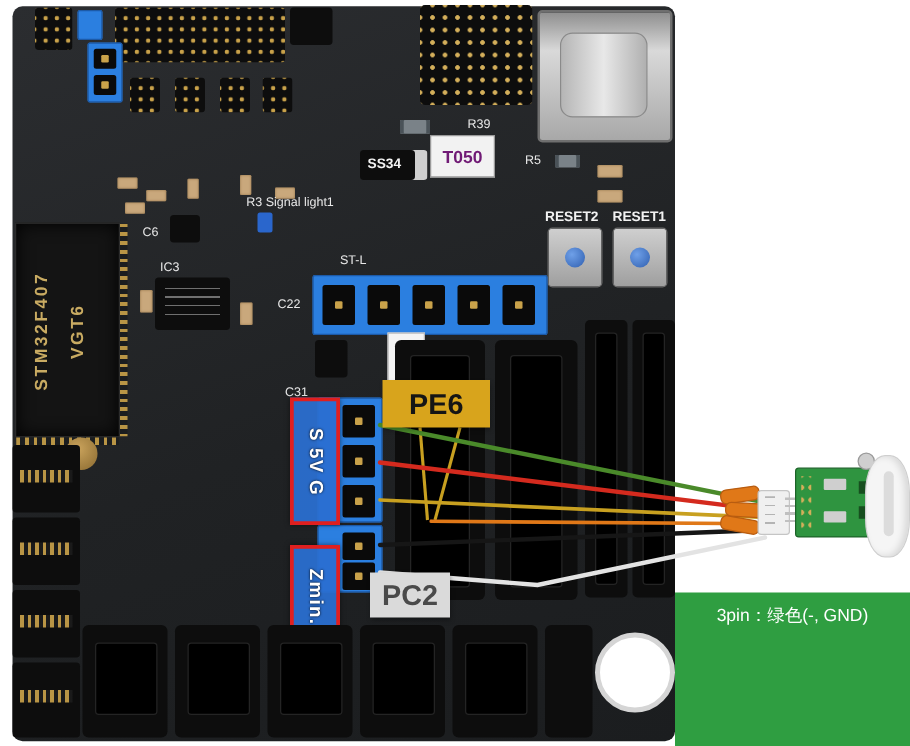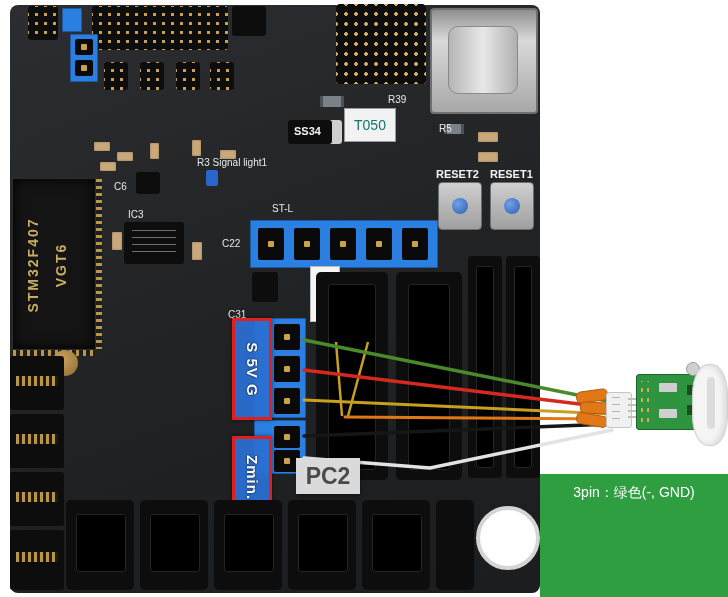--- a/index.html
+++ b/index.html
@@ -65,32 +65,32 @@
   <div class="abs cap" style="left:478px;top:132px;width:20px;height:10px;"></div>
   <div class="abs cap" style="left:478px;top:152px;width:20px;height:10px;"></div>
 
   <div class="abs blk pins-dense" style="left:336px;top:4px;width:90px;height:80px;border-radius:4px;"></div>
 
   <div class="abs" style="left:430px;top:8px;width:104px;height:102px;background:linear-gradient(180deg,#8f8f8f,#d9d9d9 30%,#a8a8a8);border:2px solid #6f6f6f;border-radius:4px;">
     <div class="abs" style="left:16px;top:16px;width:68px;height:66px;background:linear-gradient(90deg,#b5b5b5,#e8e8e8,#b0b0b0);border:1px solid #8a8a8a;border-radius:10px;"></div>
   </div>
 
   <div class="abs res" style="left:320px;top:96px;width:24px;height:11px;"></div>
-  <div class="abs silk" style="left:364px;top:94px;padding-left:24px;">R39</div>
+  <div class="abs silk" style="left:350px;top:94px;padding-left:24px;">R39</div>
 
   <div class="abs blk" style="left:288px;top:120px;width:54px;height:24px;box-shadow:inset -10px 0 0 #cfcfcf;">
     <div class="abs silk-b" style="left:6px;top:5px;">SS34</div>
   </div>
 
   <div class="abs" style="left:344px;top:108px;width:50px;height:32px;background:#f2f2f2;border:1px solid #9a9a9a;display:flex;align-items:center;justify-content:center;">
-    <span style="color:#0f766e;font-weight:normal;font-size:14px;">T050</span>
+    <span style="color:#701a75;font-weight:bold;font-size:14px;">T050</span>
   </div>
 
   <div class="abs res" style="left:444px;top:124px;width:20px;height:10px;"></div>
-  <div class="abs silk" style="left:439px;top:123px;">R5</div>
+  <div class="abs silk" style="left:420px;top:123px;">R5</div>
 
   <div class="abs silk" style="left:197px;top:157px;">R3  Signal light1</div>
   <div class="abs" style="left:206px;top:170px;width:12px;height:16px;background:#2a66cc;border-radius:2px;"></div>
 
   <div class="abs silk" style="left:114px;top:181px;">C6</div>
   <div class="abs blk" style="left:136px;top:172px;width:24px;height:22px;"></div>
 
   <div class="abs silk-b" style="left:436px;top:168px;">RESET2</div>
   <div class="abs silk-b" style="left:490px;top:168px;">RESET1</div>
   <div class="abs btn" style="left:438px;top:182px;width:42px;height:46px;"></div>
@@ -213,20 +213,23 @@
       <div class="abs" style="left:22px;top:34px;width:18px;height:9px;background:#cfcfcf;border-radius:1px;"></div>
       <div class="abs" style="left:50px;top:10px;width:10px;height:10px;background:#174f1f;"></div>
       <div class="abs" style="left:50px;top:30px;width:10px;height:10px;background:#174f1f;"></div>
     </div>
     <div class="abs" style="left:146px;top:2px;width:12px;height:12px;border-radius:50%;background:#cfcfcf;border:1px solid #9a9a9a;"></div>
     <div class="abs whiteclip" style="left:152px;top:4px;width:34px;height:80px;">
       <div class="abs" style="left:14px;top:12px;width:8px;height:52px;background:#dcdcdc;border-radius:4px;"></div>
     </div>
   </div>
 
+  <div class="abs tag" style="left:306px;top:304px;width:86px;height:38px;background:#d8a41c;color:#151515;">
+    <span>PE6</span>
+  </div>
   <div class="abs tag" style="left:296px;top:458px;width:64px;height:36px;background:#dadada;color:#4a4a4a;">
     <span>PC2</span>
   </div>
 
   <div class="abs legend" style="left:540px;top:474px;width:188px;height:118px;background:#2f9e41;">
     <div>3pin：绿色(-, GND)</div>
   </div>
 
 </div>
 

